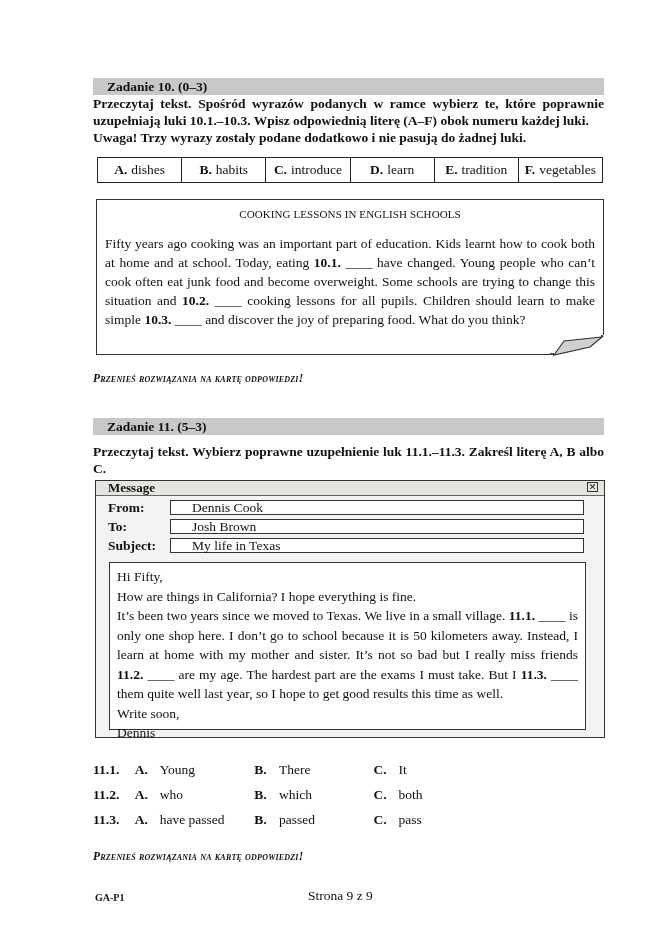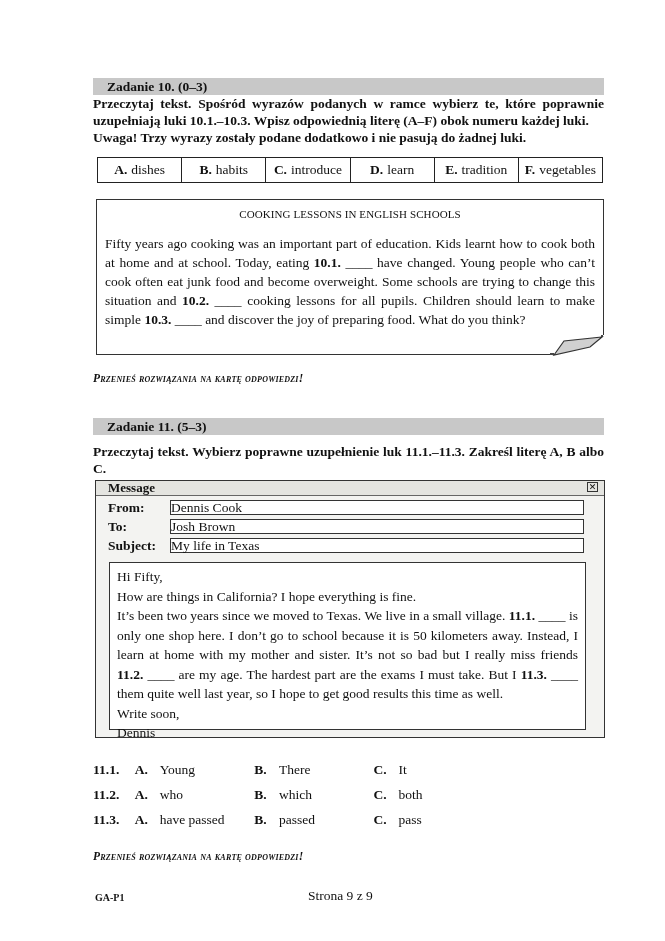--- a/index.html
+++ b/index.html
@@ -16,21 +16,21 @@
   .text-box .title { text-align:center; font-size:11px; margin-top:8px; letter-spacing:0.1px; }
   .text-box .body { margin:14px 8px 0 8px; font-size:13.5px; line-height:19px; text-align:justify; }
   .curl { left:550px; top:335px; }
   .transfer { left:93px; font-style:italic; font-weight:bold; font-size:11.5px; font-variant:small-caps; letter-spacing:0.2px; }
   .msg { left:95px; top:480px; width:510px; height:258px; border:1.5px solid #333; background:#f3f3f1; box-sizing:border-box; }
   .msg-bar { height:14px; background:#e4e4e0; border-bottom:1px solid #666; position:relative; }
   .msg-bar .t { position:absolute; left:12px; top:-1px; font-weight:bold; font-size:13px; }
   .msg-bar .x { position:absolute; right:6px; top:1px; width:11px; height:10px; border:1px solid #333; box-sizing:border-box; font-size:9px; line-height:8px; text-align:center; font-family:"DejaVu Sans", sans-serif; }
   .hrow { position:absolute; left:12px; display:flex; align-items:center; height:17px; }
   .hrow .lbl { width:62px; font-weight:bold; font-size:13.5px; }
-  .hrow .fld { width:414px; height:15px; border:1.5px solid #333; background:#fff; font-size:13.5px; line-height:14px; padding-left:0; box-sizing:border-box; }
+  .hrow .fld { width:414px; height:15px; border:1.5px solid #333; background:#fff; font-size:13.5px; line-height:14px; padding-left:21px; box-sizing:border-box; }
   .msg-body { position:absolute; left:13px; top:81px; width:477px; height:168px; border:1.5px solid #333; background:#fff; box-sizing:border-box; padding:4px 7px; font-size:13.5px; line-height:19.5px; text-align:justify; }
   .msg-body p { margin:0; }
   .opts { left:93px; top:757px; width:400px; font-size:13.5px; }
   .opt-row { display:flex; height:25px; align-items:center; }
   .opt-row .num { width:42px; font-weight:bold; }
   .opt-row .letter { width:25px; font-weight:bold; }
   .opt-row .ans { width:95px; }
   .footer-left { left:95px; top:892px; font-weight:bold; font-size:10px; }
   .footer-center { left:308px; top:888px; font-size:13.5px; }
 </style>

